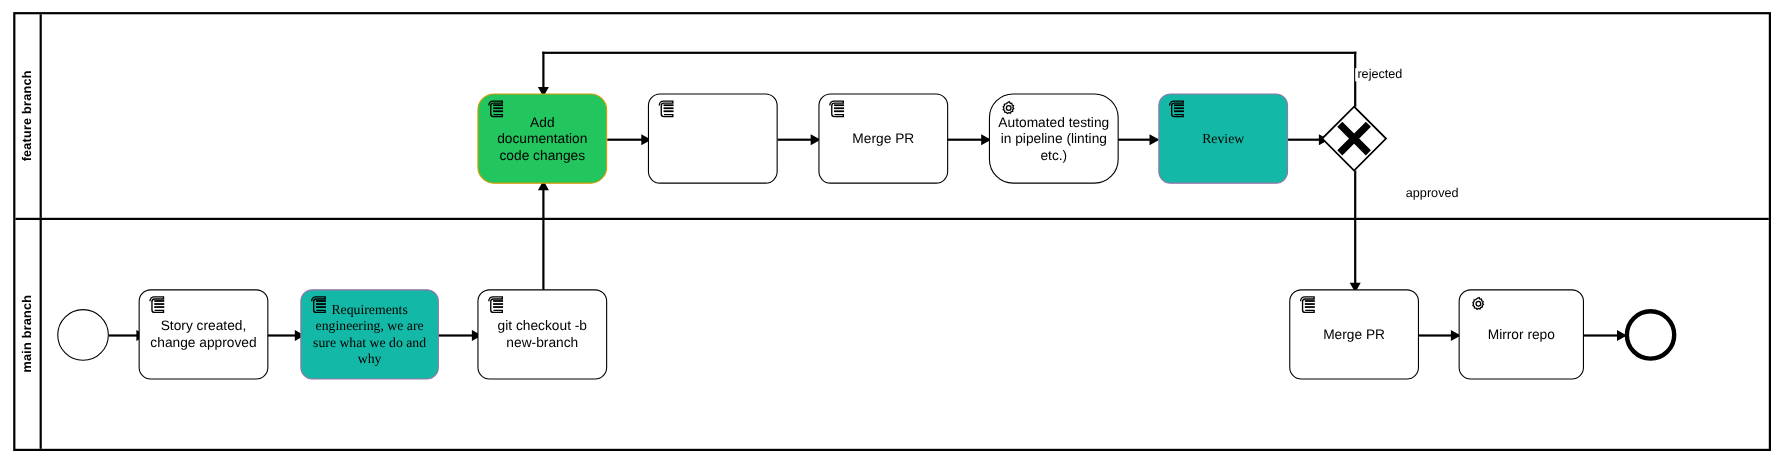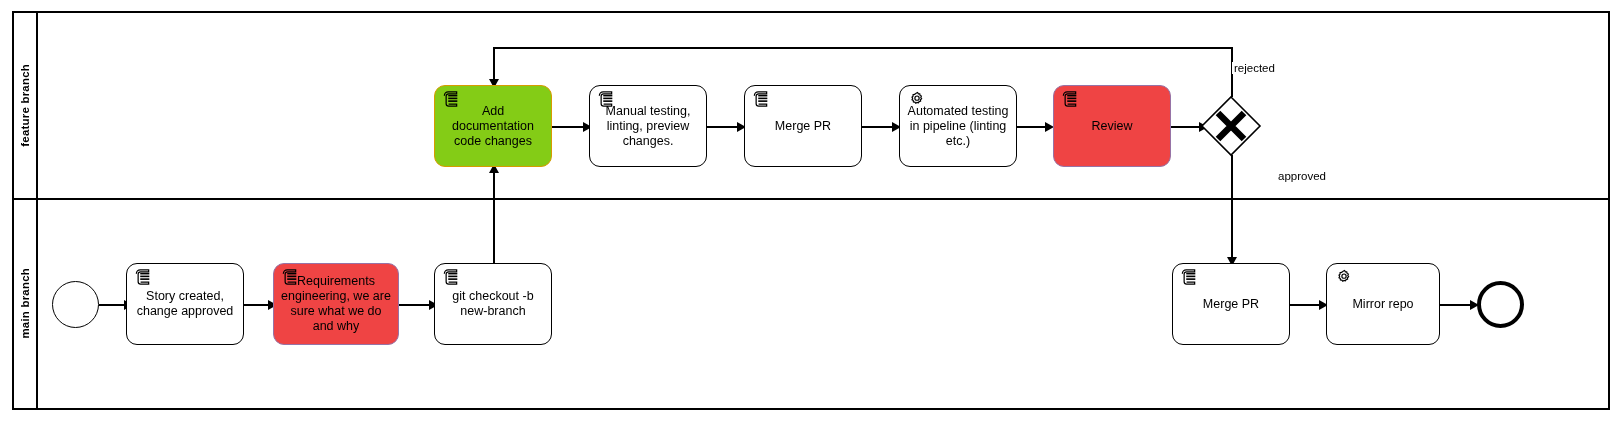--- a/index.html
+++ b/index.html
@@ -16,22 +16,22 @@
   .lane-head span{writing-mode:vertical-rl;transform:rotate(180deg);
                   font-size:11.5px;font-weight:bold;letter-spacing:.2px;white-space:nowrap;}
   .lane-divider{position:absolute;left:0;width:100%;height:0;border-top:2px solid #000;}
 
   
   .task{position:absolute;box-sizing:border-box;border:1.6px solid #000;
         border-radius:11px;background:#fff;
         display:flex;align-items:center;justify-content:center;text-align:center;}
   .task .label{font-size:12.5px;line-height:15px;padding:0 7px;
                max-width:100%;word-wrap:break-word;}
-  .task.orange{background:#84cc16;border-color:#d79b00;}
-  .task.purple{background:#ef4444;border-color:#9673a6;}
+  .task.orange{background:#22c55e;border-color:#d79b00;border-radius:15px;}
+  .task.purple{background:#14b8a6;border-color:#9673a6;font-family:Liberation Serif, serif;}
   .task .t-icon{position:absolute;left:6px;top:4px;width:19px;height:18px;}
   .task .t-icon svg{display:block;width:19px;height:18px;}
 
   
   .event{position:absolute;border-radius:50%;background:#fff;box-sizing:border-box;}
   .event.start{border:1.8px solid #000;}
   .event.end{border:4px solid #000;}
 
   
   .gateway{position:absolute;box-sizing:border-box;}
@@ -141,38 +141,37 @@
     <span class="t-icon">
       <svg viewBox="0 0 20 19">
         <path d="M3.5 6.2 C3.5 3.6 5.3 2.0 7.6 2.0 L16.5 2.0 L16.5 4.0 L8.0 4.0
                  C6.4 4.0 5.4 5.0 5.4 6.4 L5.4 14.5 C5.4 16.0 6.4 16.9 8.0 16.9
                  L16.5 16.9 L16.5 15.0 L8.0 15.0" fill="none" stroke="#000" stroke-width="1.3"></path>
         <rect x="7.6" y="5.1" width="9.6" height="1.7" fill="#000"></rect>
         <rect x="7.6" y="8.0" width="9.6" height="1.7" fill="#000"></rect>
         <rect x="7.6" y="10.9" width="9.6" height="1.7" fill="#000"></rect>
       </svg>
     </span>
-    <span class="label">Manual testing, linting, preview changes.</span>
   </div>
 
   <div class="task" style="left:744px;top:85px;width:118px;height:82px;">
     <span class="t-icon">
       <svg viewBox="0 0 20 19">
         <path d="M3.5 6.2 C3.5 3.6 5.3 2.0 7.6 2.0 L16.5 2.0 L16.5 4.0 L8.0 4.0
                  C6.4 4.0 5.4 5.0 5.4 6.4 L5.4 14.5 C5.4 16.0 6.4 16.9 8.0 16.9
                  L16.5 16.9 L16.5 15.0 L8.0 15.0" fill="none" stroke="#000" stroke-width="1.3"></path>
         <rect x="7.6" y="5.1" width="9.6" height="1.7" fill="#000"></rect>
         <rect x="7.6" y="8.0" width="9.6" height="1.7" fill="#000"></rect>
         <rect x="7.6" y="10.9" width="9.6" height="1.7" fill="#000"></rect>
       </svg>
     </span>
     <span class="label">Merge PR</span>
   </div>
 
-  <div class="task" style="left:899px;top:85px;width:118px;height:82px;">
+  <div class="task" style="left:899px;top:85px;width:118px;height:82px;border-radius:22px;">
     <span class="t-icon">
       <svg viewBox="0 0 20 19">
         <g fill="none" stroke="#000" stroke-width="1.25">
           <path d="M11.0 3.1 l1.25 -0.45 l0.75 1.5 l1.5 0.0 l0.35 1.6 l1.35 0.65
                    l-0.6 1.55 l0.85 1.25 l-1.2 1.1 l0.15 1.5 l-1.6 0.45 l-0.7 1.35
                    l-1.5 -0.5 l-1.3 0.8 l-1.0 -1.15 l-1.5 -0.1 l-0.2 -1.6 l-1.3 -0.75
                    l0.7 -1.45 l-0.7 -1.35 l1.15 -1.0 l-0.05 -1.55 l1.6 -0.35 z"></path>
           <circle cx="11.6" cy="8.6" r="2.25"></circle>
         </g>
       </svg>

